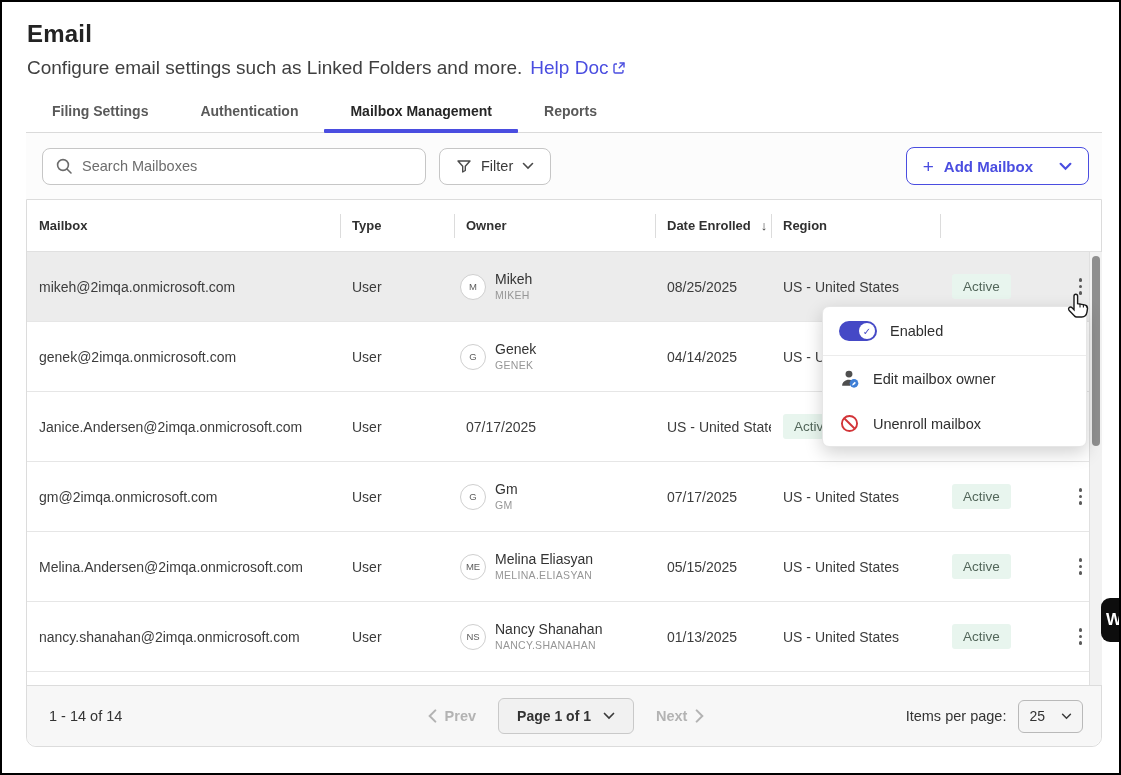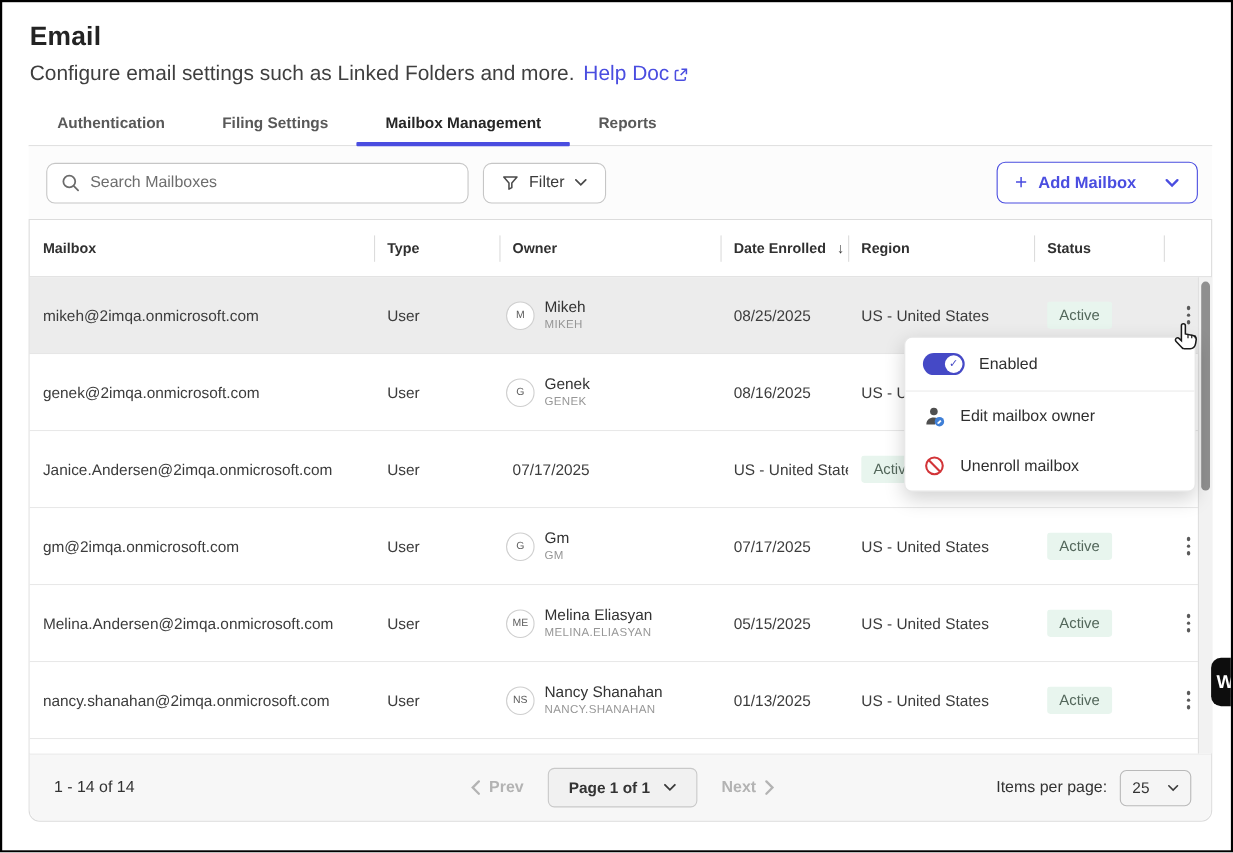--- a/index.html
+++ b/index.html
@@ -92,22 +92,22 @@
             <path d="M12 2 L6.8 7.2"></path>
           </svg>
         </span>
       </a>
     </div>
   </div>
 
   <div class="card">
 
     <div class="tabstrip">
+      <div class="tab">Filing Settings</div>
       <div class="tab">Authentication</div>
-      <div class="tab">Filing Settings</div>
       <div class="tab active">Mailbox Management</div>
       <div class="tab">Reports</div>
     </div>
 
     <div class="toolbar">
       <div class="searchbox">
         <span>
           <svg width="18" height="18" viewBox="0 0 18 18" fill="none" stroke="#6b6b6b" stroke-width="1.6" stroke-linecap="round">
             <circle cx="8" cy="8" r="5.4"></circle>
               <line x1="12.2" y1="12.2" x2="16" y2="16"></line>
@@ -143,21 +143,20 @@
     <div class="table-card">
       <div class="thead">
         <div class="th">Mailbox</div>
         <div class="th">Type</div>
         <div class="th">Owner</div>
         <div class="th">
           <span>Date Enrolled</span>
           <span class="sort">↓</span>
         </div>
         <div class="th">Region</div>
-        <div class="th">Status</div>
         <div class="th"></div>
       </div>
 
       <div class="trow highlight">
         <div class="td">mikeh@2imqa.onmicrosoft.com</div>
         <div class="td">User</div>
         <div class="td owner">
           <span class="avatar">M</span>
           <span class="owner-names">
               <span class="owner-name">Mikeh</span>
@@ -179,21 +178,21 @@
       <div class="trow">
         <div class="td">genek@2imqa.onmicrosoft.com</div>
         <div class="td">User</div>
         <div class="td owner">
           <span class="avatar">G</span>
           <span class="owner-names">
               <span class="owner-name">Genek</span>
               <span class="owner-id">GENEK</span>
             </span>
         </div>
-        <div class="td">08/16/2025</div>
+        <div class="td">04/14/2025</div>
         <div class="td">US - United States</div>
         <div class="td"><span class="badge">Active</span></div>
         <div class="td kebab-cell">
             <span class="kebab">
               <i></i>
               <i></i>
               <i></i>
             </span>
           </div>
       </div>

